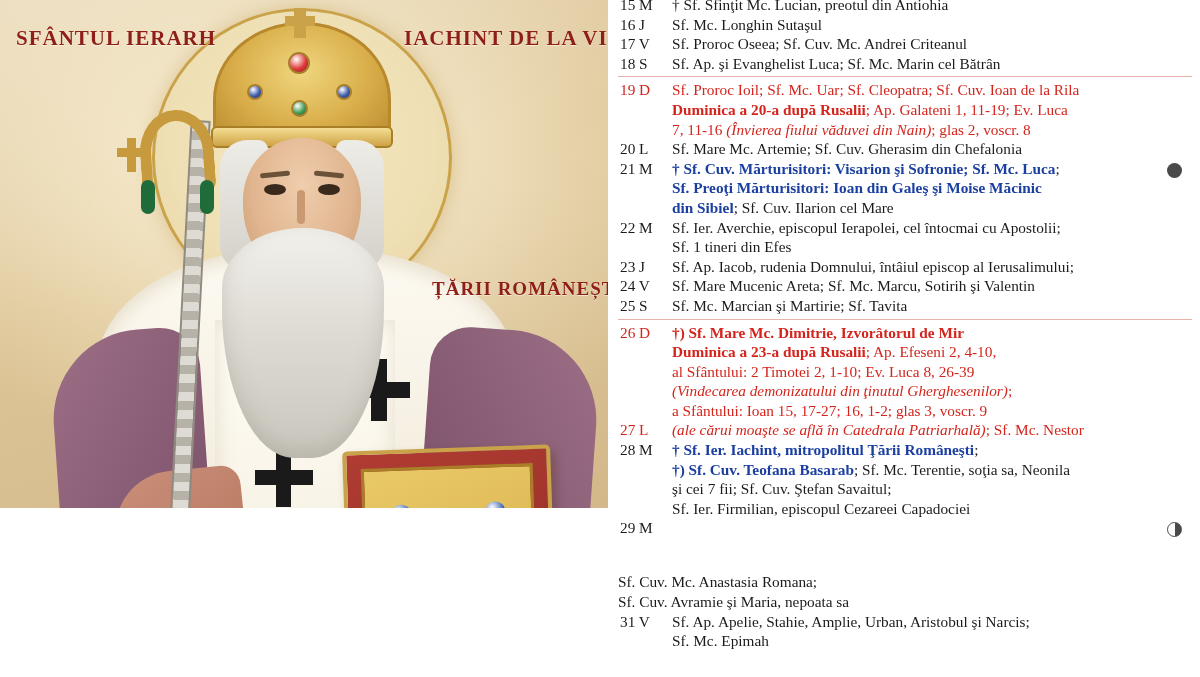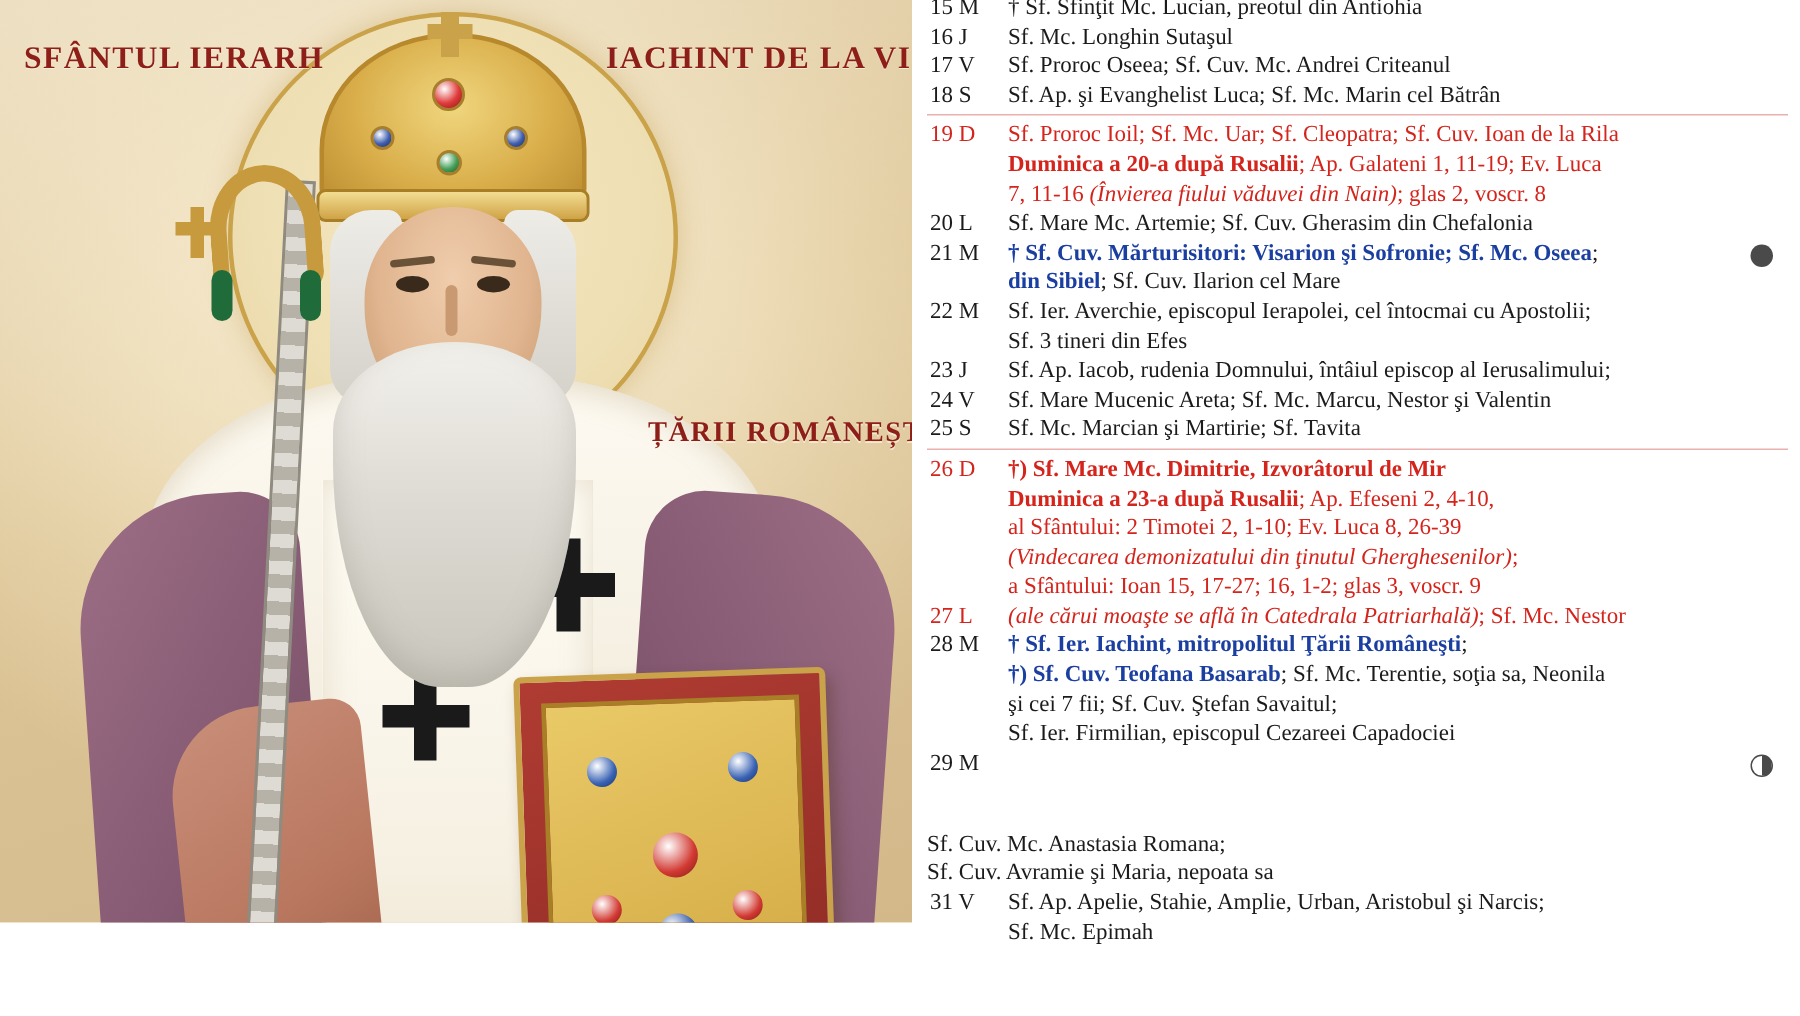--- a/index.html
+++ b/index.html
@@ -14,21 +14,21 @@
     position: relative;
     width: 1200px; height: 677px;
     display: flex;
     background: #ffffff;
   }
 
   
   .icon-panel {
     position: relative;
     width: 608px;
-    height: 615px;
+    height: 508px;
     flex: 0 0 608px;
     background: #f4ead2;
     overflow: hidden;
   }
   .icon-bg {
     position: absolute; inset: 0;
     background:
       radial-gradient(ellipse 70% 55% at 50% 38%, #f9f0d8 0%, #efe0bd 45%, #e3cfa5 72%, #d8bf90 100%);
   }
   .icon-bg-wash {
@@ -388,42 +388,43 @@
       </div>
       <div class="row">
         <div class="daycol">20 L</div>
         <div class="textcol">
           <span class="line"><span>Sf. Mare Mc. Artemie; Sf. Cuv. Gherasim din Chefalonia</span></span>
         </div>
       </div>
       <div class="row" style="position: relative;">
         <div class="daycol">21 M</div>
         <div class="textcol">
-          <span class="line"><span class="bluebold">† Sf. Cuv. Mărturisitori: Visarion şi Sofronie; Sf. Mc. Oseea</span><span>;</span></span>
+          <span class="line"><span class="bluebold">† Sf. Cuv. Mărturisitori: Visarion şi Sofronie; Sf. Mc. Luca</span><span>;</span></span>
+          <span class="line"><span class="bluebold">Sf. Preoţi Mărturisitori: Ioan din Galeş şi Moise Măcinic</span></span>
           <span class="line"><span class="bluebold">din Sibiel</span><span>; Sf. Cuv. Ilarion cel Mare</span></span>
         </div>
         <span class="moon moon-new" style="top: 4px;"></span>
       </div>
       <div class="row">
         <div class="daycol">22 M</div>
         <div class="textcol">
           <span class="line"><span>Sf. Ier. Averchie, episcopul Ierapolei, cel întocmai cu Apostolii;</span></span>
-          <span class="line"><span>Sf. 3 tineri din Efes</span></span>
+          <span class="line"><span>Sf. 1 tineri din Efes</span></span>
         </div>
       </div>
       <div class="row">
         <div class="daycol">23 J</div>
         <div class="textcol">
           <span class="line"><span>Sf. Ap. Iacob, rudenia Domnului, întâiul episcop al Ierusalimului;</span></span>
         </div>
       </div>
       <div class="row">
         <div class="daycol">24 V</div>
         <div class="textcol">
-          <span class="line"><span>Sf. Mare Mucenic Areta; Sf. Mc. Marcu, Nestor şi Valentin</span></span>
+          <span class="line"><span>Sf. Mare Mucenic Areta; Sf. Mc. Marcu, Sotirih şi Valentin</span></span>
         </div>
       </div>
       <div class="row">
         <div class="daycol">25 S</div>
         <div class="textcol">
           <span class="line"><span>Sf. Mc. Marcian şi Martirie; Sf. Tavita</span></span>
         </div>
       </div>
       <hr class="sep">
       <div class="row red">

